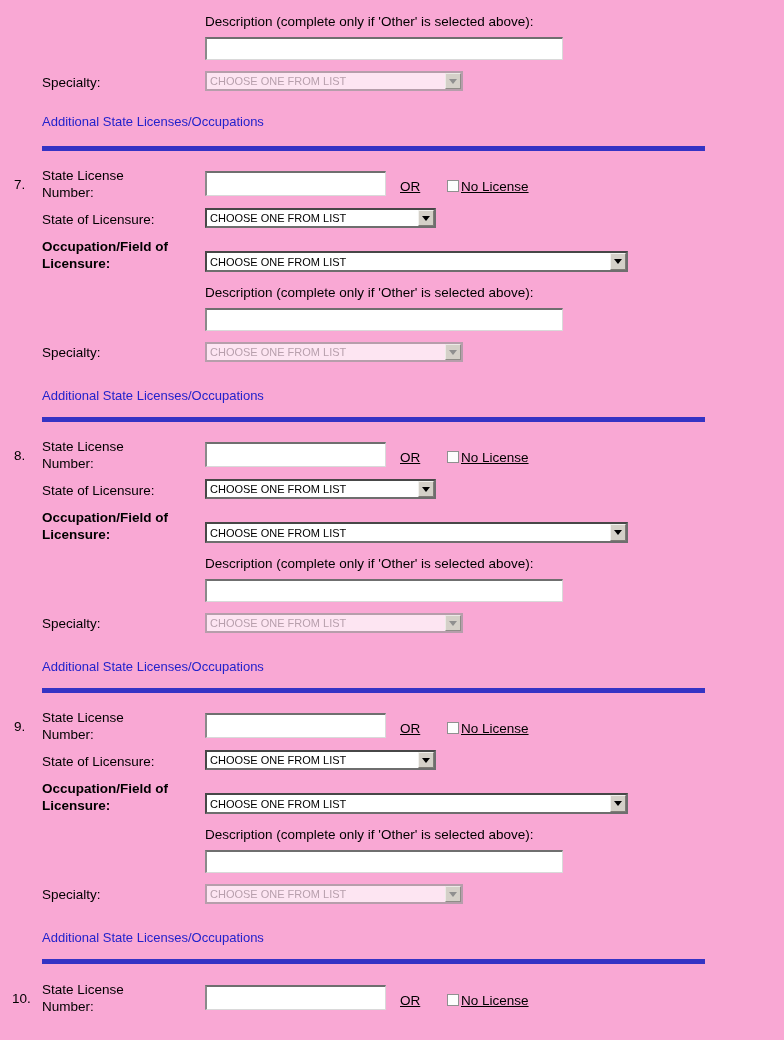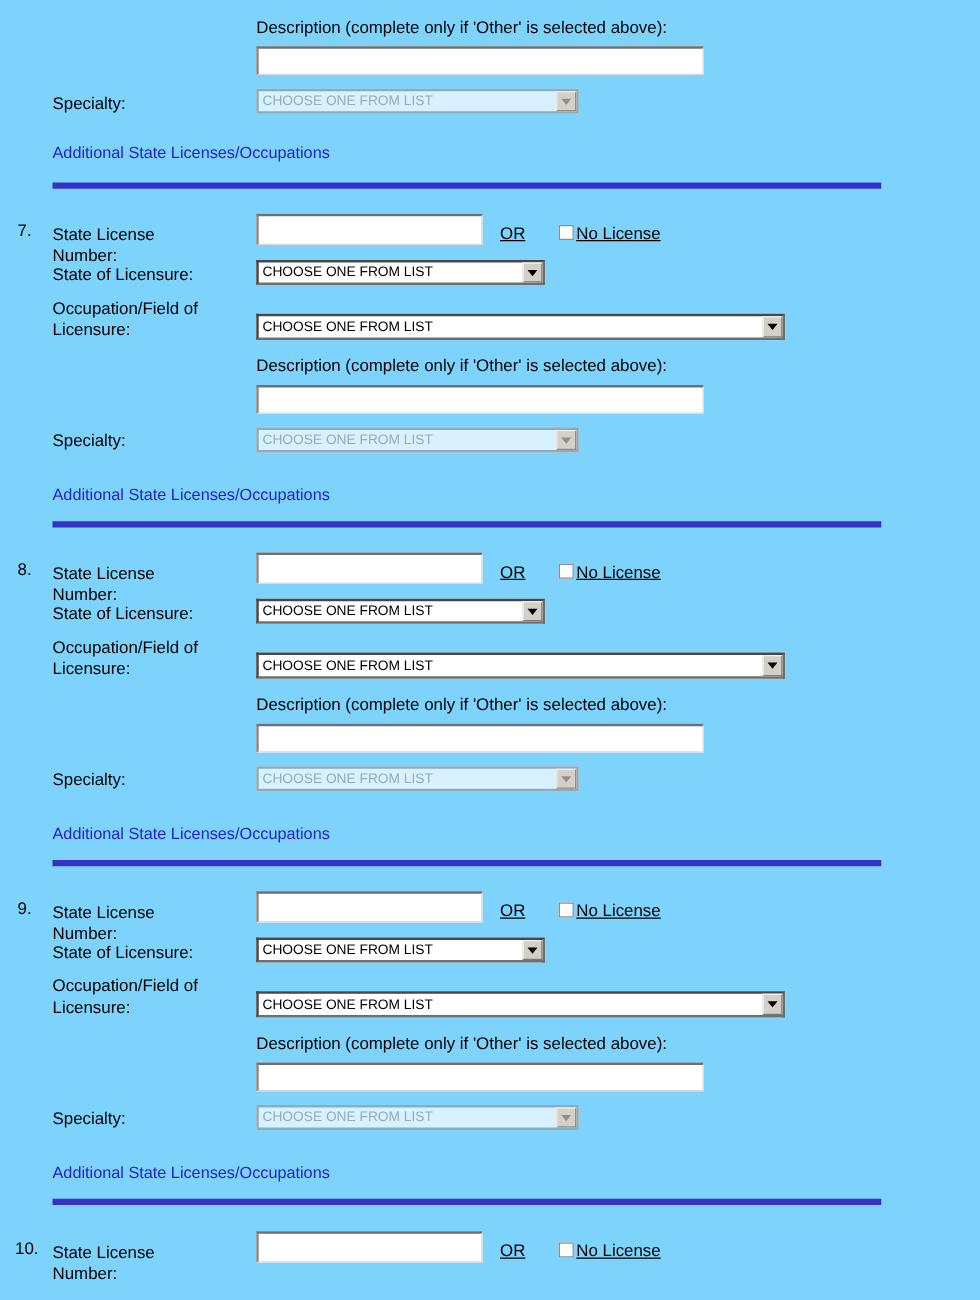--- a/index.html
+++ b/index.html
@@ -1,18 +1,18 @@
 <!DOCTYPE html>
 <html><head>
 <meta charset="utf-8">
 <style>
   * { box-sizing: border-box; }
   html, body { margin: 0; padding: 0; background: #ffffff; }
   body { font-family: "Liberation Sans", sans-serif; color: #000000; }
-  .page { position: relative; width: 784px; height: 1040px; background: #7dd3fc; overflow: hidden; }
+  .page { position: relative; width: 784px; height: 1040px; background: #f9a8d4; overflow: hidden; }
   section { position: absolute; left: 0; width: 784px; }
 
   .lbl { position: absolute; font-size: 13.5px; line-height: 17px; color: #000000; white-space: nowrap; }
   .lbl.wrap { white-space: normal; }
   .num { position: absolute; font-size: 13.5px; color: #000000; }
 
   .text-input {
     position: absolute; background: #ffffff;
     border-style: solid; border-width: 2px 1px 1px 2px;
     border-color: #6f6f6f #d9d9d9 #d9d9d9 #8a8a8a;
@@ -52,28 +52,28 @@
   }
 
   .link {
     position: absolute; font-size: 13px; color: #2222cc;
     cursor: pointer; white-space: nowrap;
   }
   .divider { position: absolute; left: 42px; width: 663px; height: 5px; background: #3533c4; }
 
   
   .row-num        { left: 14px; top: 10px; }
-  .lic-label      { left: 42px; top: 0;    width: 122px; margin-top: 12px; }
+  .lic-label      { left: 42px; top: 0;    width: 122px; }
   .lic-input      { left: 205px; top: 4px; width: 181px; height: 25px; }
   .or-label       { left: 400px; top: 11px; text-decoration: underline; }
   .no-lic-chk     { left: 447px; top: 13px; }
   .no-lic-label   { left: 461px; top: 11px; text-decoration: underline; }
   .sol-label      { left: 42px;  top: 44px; }
   .sol-select     { left: 205px; top: 41px; width: 231px; height: 20px; }
-  .occ-label      { left: 42px;  top: 71px; width: 145px; }
+  .occ-label      { left: 42px;  top: 71px; width: 145px; font-weight: bold; }
   .occ-select     { left: 205px; top: 84px; width: 423px; height: 21px; }
   .desc-label     { left: 205px; top: 117px; }
   .desc-input     { left: 205px; top: 141px; width: 358px; height: 23px; }
   .spec-label     { left: 42px;  top: 177px; }
   .spec-select    { left: 205px; top: 175px; width: 258px; height: 20px; }
   .add-link       { left: 42px;  top: 221px; }
   .sec-divider    { top: 250px; }
 </style>
 </head>
 <body>

